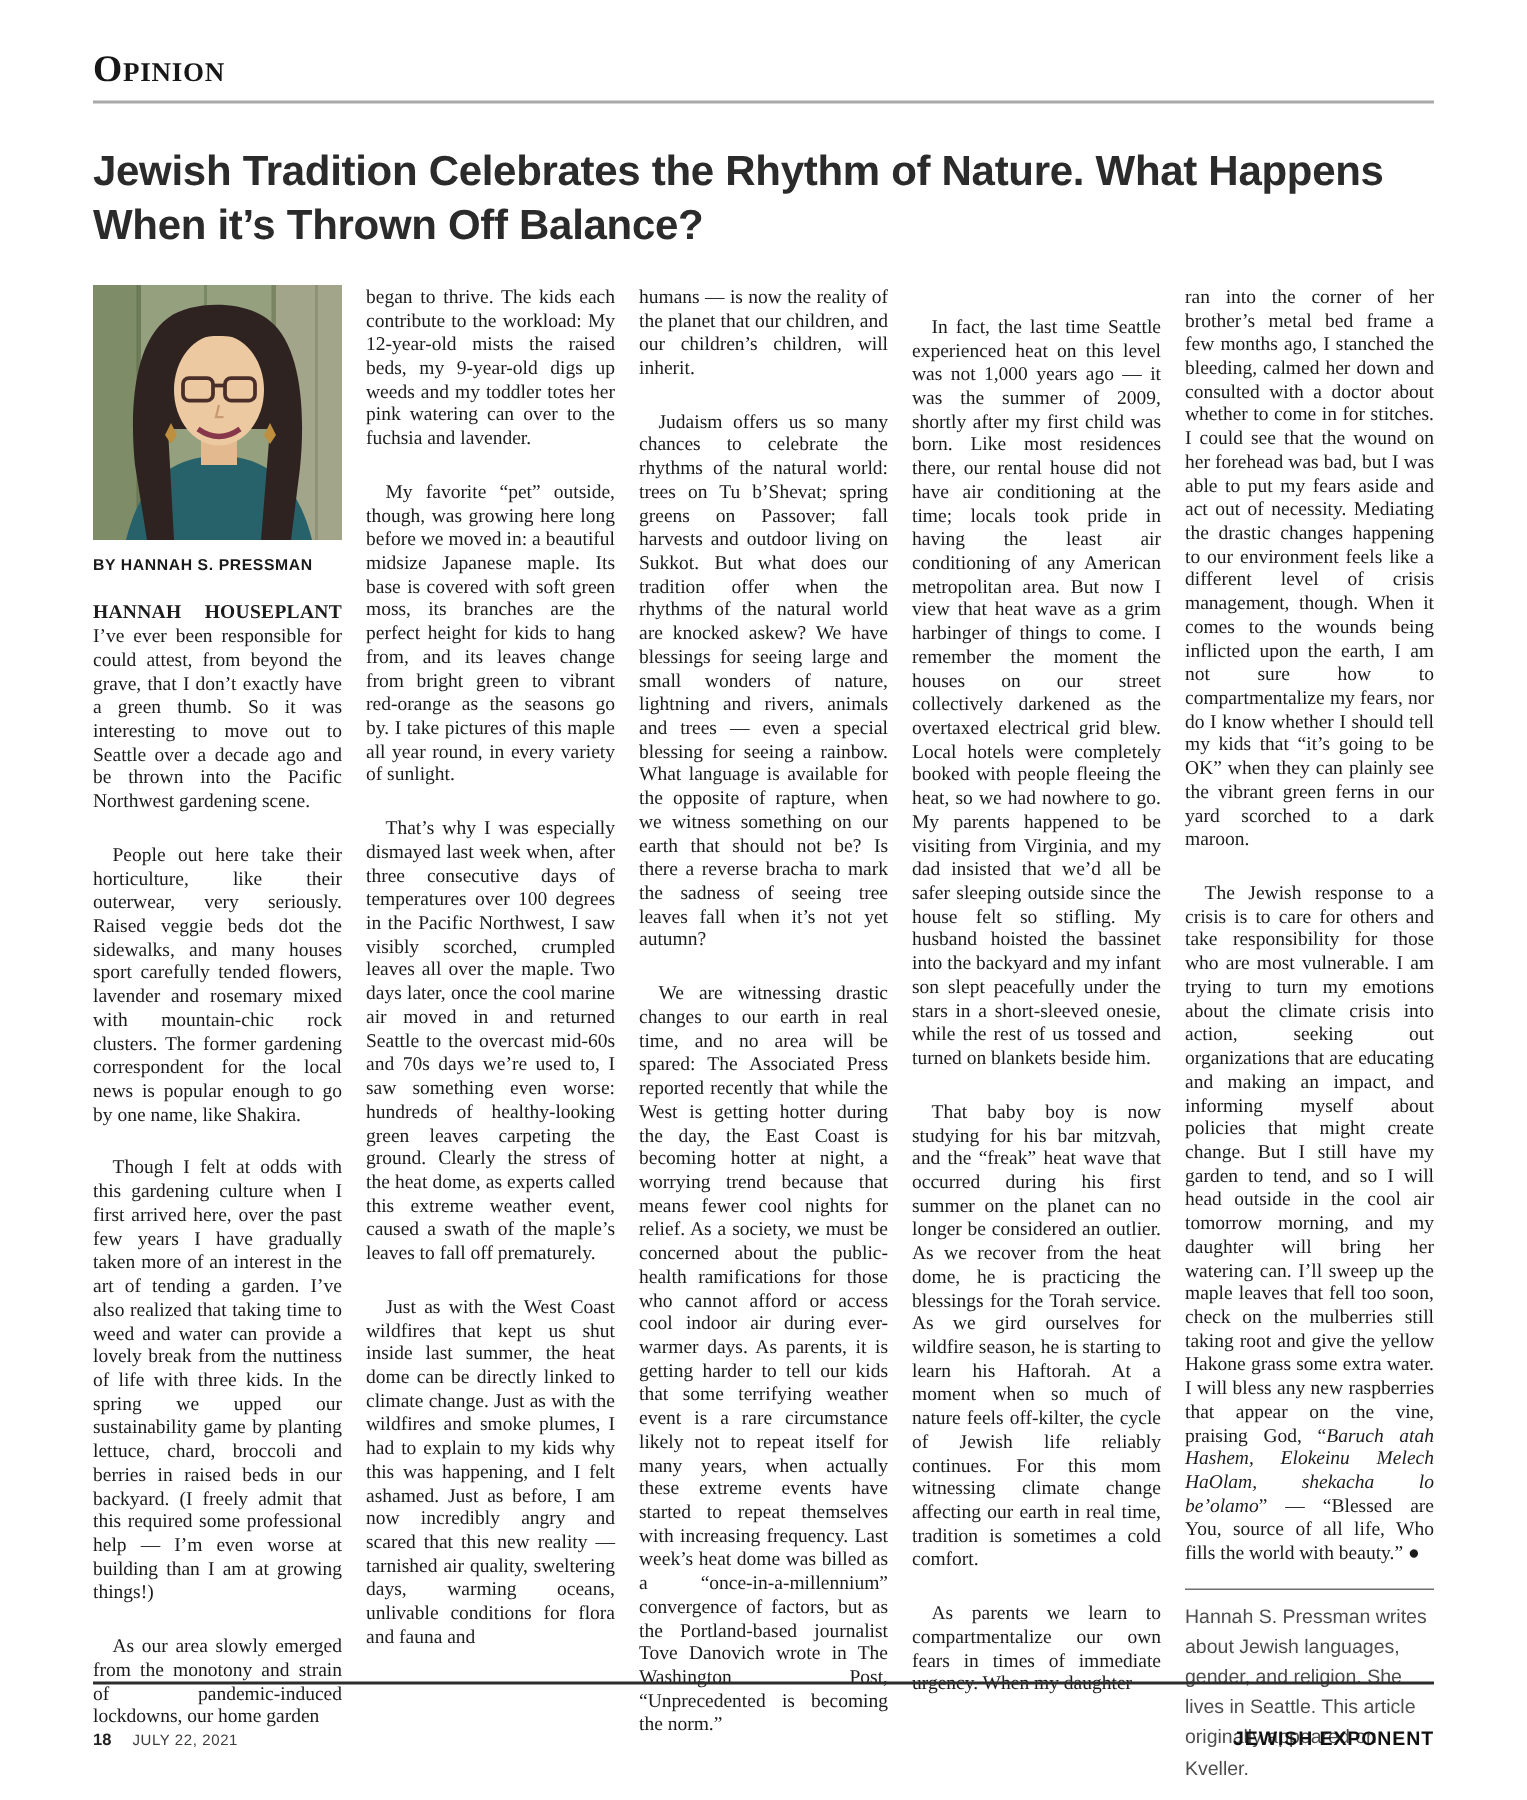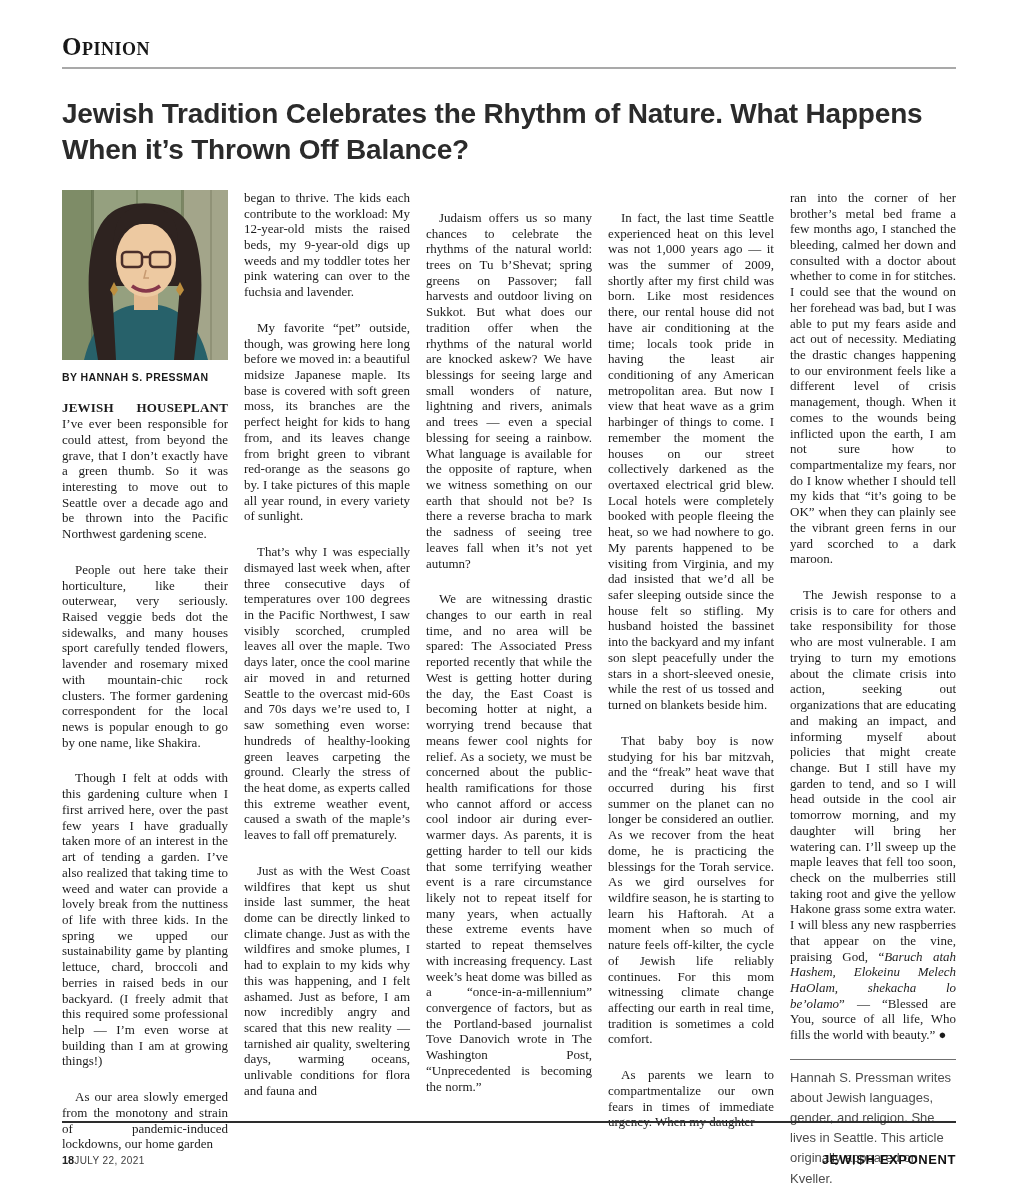--- a/index.html
+++ b/index.html
@@ -89,21 +89,21 @@
     left: 62px;
     right: 62px;
     bottom: 32px;
     border-top: 2px solid #2d2d2d;
     padding-top: 8px;
     display: flex;
     align-items: baseline;
     font-family: "Liberation Sans", sans-serif;
     color: #222222;
   }
-  .footer .left  { flex: 1; display: flex; align-items: baseline; }
+  .footer .left  { flex: 1; display: flex; align-items: baseline; gap: 14px; }
   .footer .center{ flex: 1; text-align: right; }
   .footer .right { flex: 1; text-align: right; }
   .page-number { font-size: 11px; font-weight: 700; }
   .issue-date  { font-size: 10px; letter-spacing: 0.4px; color: #3c3c3c; margin-top: 24px; }
   .pub-name    { font-size: 13px; font-weight: 700; letter-spacing: 0.6px; color: #111; }
   .site-url    { font-size: 10px; letter-spacing: 0.4px; color: #3c3c3c; }
 </style>
 </head>
 <body>
 
@@ -144,34 +144,35 @@
           <line x1="80" y1="67" x2="88" y2="67" stroke="#4a2e2a" stroke-width="2.5"></line>
 
           <path d="M84,80 L82,88 L87,88" fill="none" stroke="#c79a71" stroke-width="1.5"></path>
           <path d="M70,96 Q84,106 98,96" fill="none" stroke="#86374a" stroke-width="3.5"></path>
 
           <path d="M52,92 l4,8 l-4,6 l-4,-6 Z" fill="#bd8f3f"></path>
           <path d="M118,92 l4,8 l-4,6 l-4,-6 Z" fill="#bd8f3f"></path>
         </svg>
       </figure>
       <div class="byline">BY HANNAH S. PRESSMAN</div>
-      <p><span class="lead-in">JEWISH HOUSEPLANT</span><span> I’ve ever been responsible for could attest, from beyond the grave, that I don’t exactly have a green thumb. So it was interesting to move out to Seattle over a decade ago and be thrown into the Pacific Northwest gardening scene.</span></p>
+      <p><span class="lead-in">HANNAH HOUSEPLANT</span><span> I’ve ever been responsible for could attest, from beyond the grave, that I don’t exactly have a green thumb. So it was interesting to move out to Seattle over a decade ago and be thrown into the Pacific Northwest gardening scene.</span></p>
       <p class="indent">People out here take their horticulture, like their outerwear, very seriously. Raised veggie beds dot the sidewalks, and many houses sport carefully tended flowers, lavender and rosemary mixed with mountain-chic rock clusters. The former gardening correspondent for the local news is popular enough to go by one name, like Shakira.</p>
       <p class="indent">Though I felt at odds with this gardening culture when I first arrived here, over the past few years I have gradually taken more of an interest in the art of tending a garden. I’ve also realized that taking time to weed and water can provide a lovely break from the nuttiness of life with three kids. In the spring we upped our sustainability game by planting lettuce, chard, broccoli and berries in raised beds in our backyard. (I freely admit that this required some professional help — I’m even worse at building than I am at growing things!)</p>
       <p class="indent">As our area slowly emerged from the monotony and strain of pandemic-induced lockdowns, our home garden</p>
     </div>
 
     <div class="col">
       <p>began to thrive. The kids each contribute to the workload: My 12-year-old mists the raised beds, my 9-year-old digs up weeds and my toddler totes her pink watering can over to the fuchsia and lavender.</p>
       <p class="indent">My favorite “pet” outside, though, was growing here long before we moved in: a beautiful midsize Japanese maple. Its base is covered with soft green moss, its branches are the perfect height for kids to hang from, and its leaves change from bright green to vibrant red-orange as the seasons go by. I take pictures of this maple all year round, in every variety of sunlight.</p>
       <p class="indent">That’s why I was especially dismayed last week when, after three consecutive days of temperatures over 100 degrees in the Pacific Northwest, I saw visibly scorched, crumpled leaves all over the maple. Two days later, once the cool marine air moved in and returned Seattle to the overcast mid-60s and 70s days we’re used to, I saw something even worse: hundreds of healthy-looking green leaves carpeting the ground. Clearly the stress of the heat dome, as experts called this extreme weather event, caused a swath of the maple’s leaves to fall off prematurely.</p>
       <p class="indent">Just as with the West Coast wildfires that kept us shut inside last summer, the heat dome can be directly linked to climate change. Just as with the wildfires and smoke plumes, I had to explain to my kids why this was happening, and I felt ashamed. Just as before, I am now incredibly angry and scared that this new reality — tarnished air quality, sweltering days, warming oceans, unlivable conditions for flora and fauna and</p>
     </div>
 
     <div class="col">
+      <p>humans — is now the reality of the planet that our children, and our children’s children, will inherit.</p>
       <p class="indent">Judaism offers us so many chances to celebrate the rhythms of the natural world: trees on Tu b’Shevat; spring greens on Passover; fall harvests and outdoor living on Sukkot. But what does our tradition offer when the rhythms of the natural world are knocked askew? We have blessings for seeing large and small wonders of nature, lightning and rivers, animals and trees — even a special blessing for seeing a rainbow. What language is available for the opposite of rapture, when we witness something on our earth that should not be? Is there a reverse bracha to mark the sadness of seeing tree leaves fall when it’s not yet autumn?</p>
       <p class="indent">We are witnessing drastic changes to our earth in real time, and no area will be spared: The Associated Press reported recently that while the West is getting hotter during the day, the East Coast is becoming hotter at night, a worrying trend because that means fewer cool nights for relief. As a society, we must be concerned about the public-health ramifications for those who cannot afford or access cool indoor air during ever-warmer days. As parents, it is getting harder to tell our kids that some terrifying weather event is a rare circumstance likely not to repeat itself for many years, when actually these extreme events have started to repeat themselves with increasing frequency. Last week’s heat dome was billed as a “once-in-a-millennium” convergence of factors, but as the Portland-based journalist Tove Danovich wrote in The Washington Post, “Unprecedented is becoming the norm.”</p>
     </div>
 
     <div class="col">
       <p class="indent">In fact, the last time Seattle experienced heat on this level was not 1,000 years ago — it was the summer of 2009, shortly after my first child was born. Like most residences there, our rental house did not have air conditioning at the time; locals took pride in having the least air conditioning of any American metropolitan area. But now I view that heat wave as a grim harbinger of things to come. I remember the moment the houses on our street collectively darkened as the overtaxed electrical grid blew. Local hotels were completely booked with people fleeing the heat, so we had nowhere to go. My parents happened to be visiting from Virginia, and my dad insisted that we’d all be safer sleeping outside since the house felt so stifling. My husband hoisted the bassinet into the backyard and my infant son slept peacefully under the stars in a short-sleeved onesie, while the rest of us tossed and turned on blankets beside him.</p>
       <p class="indent">That baby boy is now studying for his bar mitzvah, and the “freak” heat wave that occurred during his first summer on the planet can no longer be considered an outlier. As we recover from the heat dome, he is practicing the blessings for the Torah service. As we gird ourselves for wildfire season, he is starting to learn his Haftorah. At a moment when so much of nature feels off-kilter, the cycle of Jewish life reliably continues. For this mom witnessing climate change affecting our earth in real time, tradition is sometimes a cold comfort.</p>
       <p class="indent">As parents we learn to compartmentalize our own fears in times of immediate urgency. When my daughter</p>
     </div>
 

